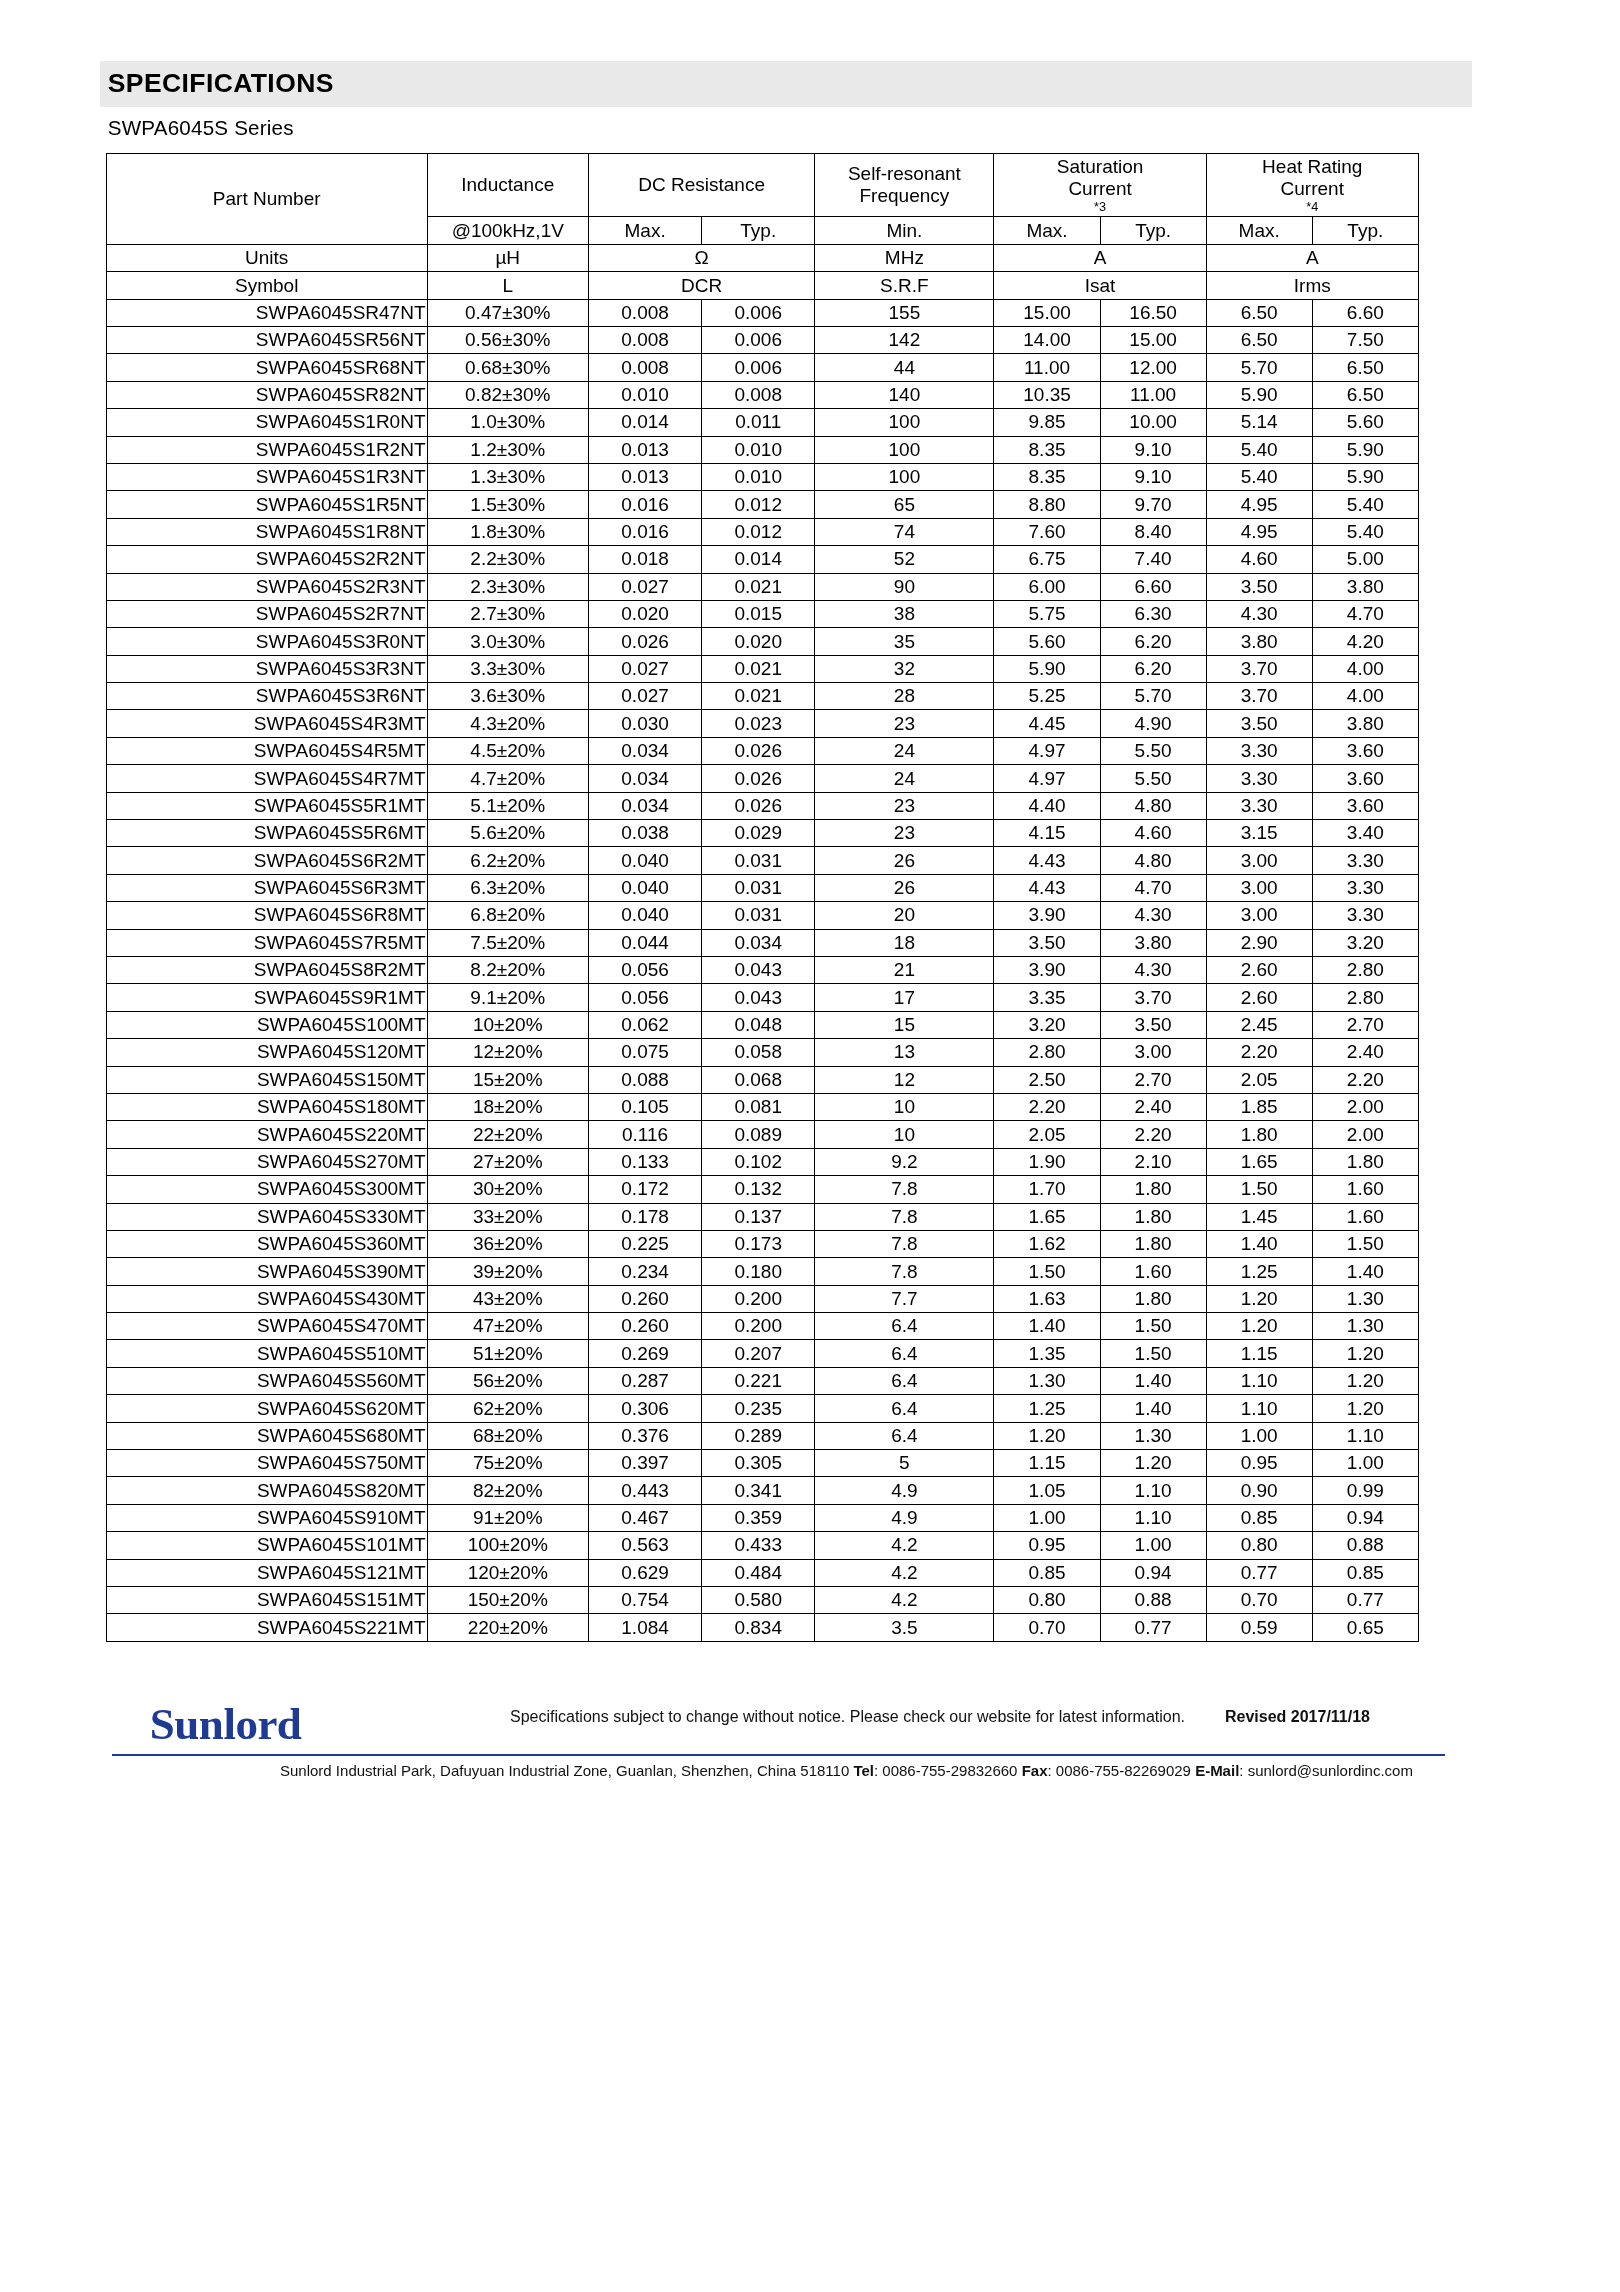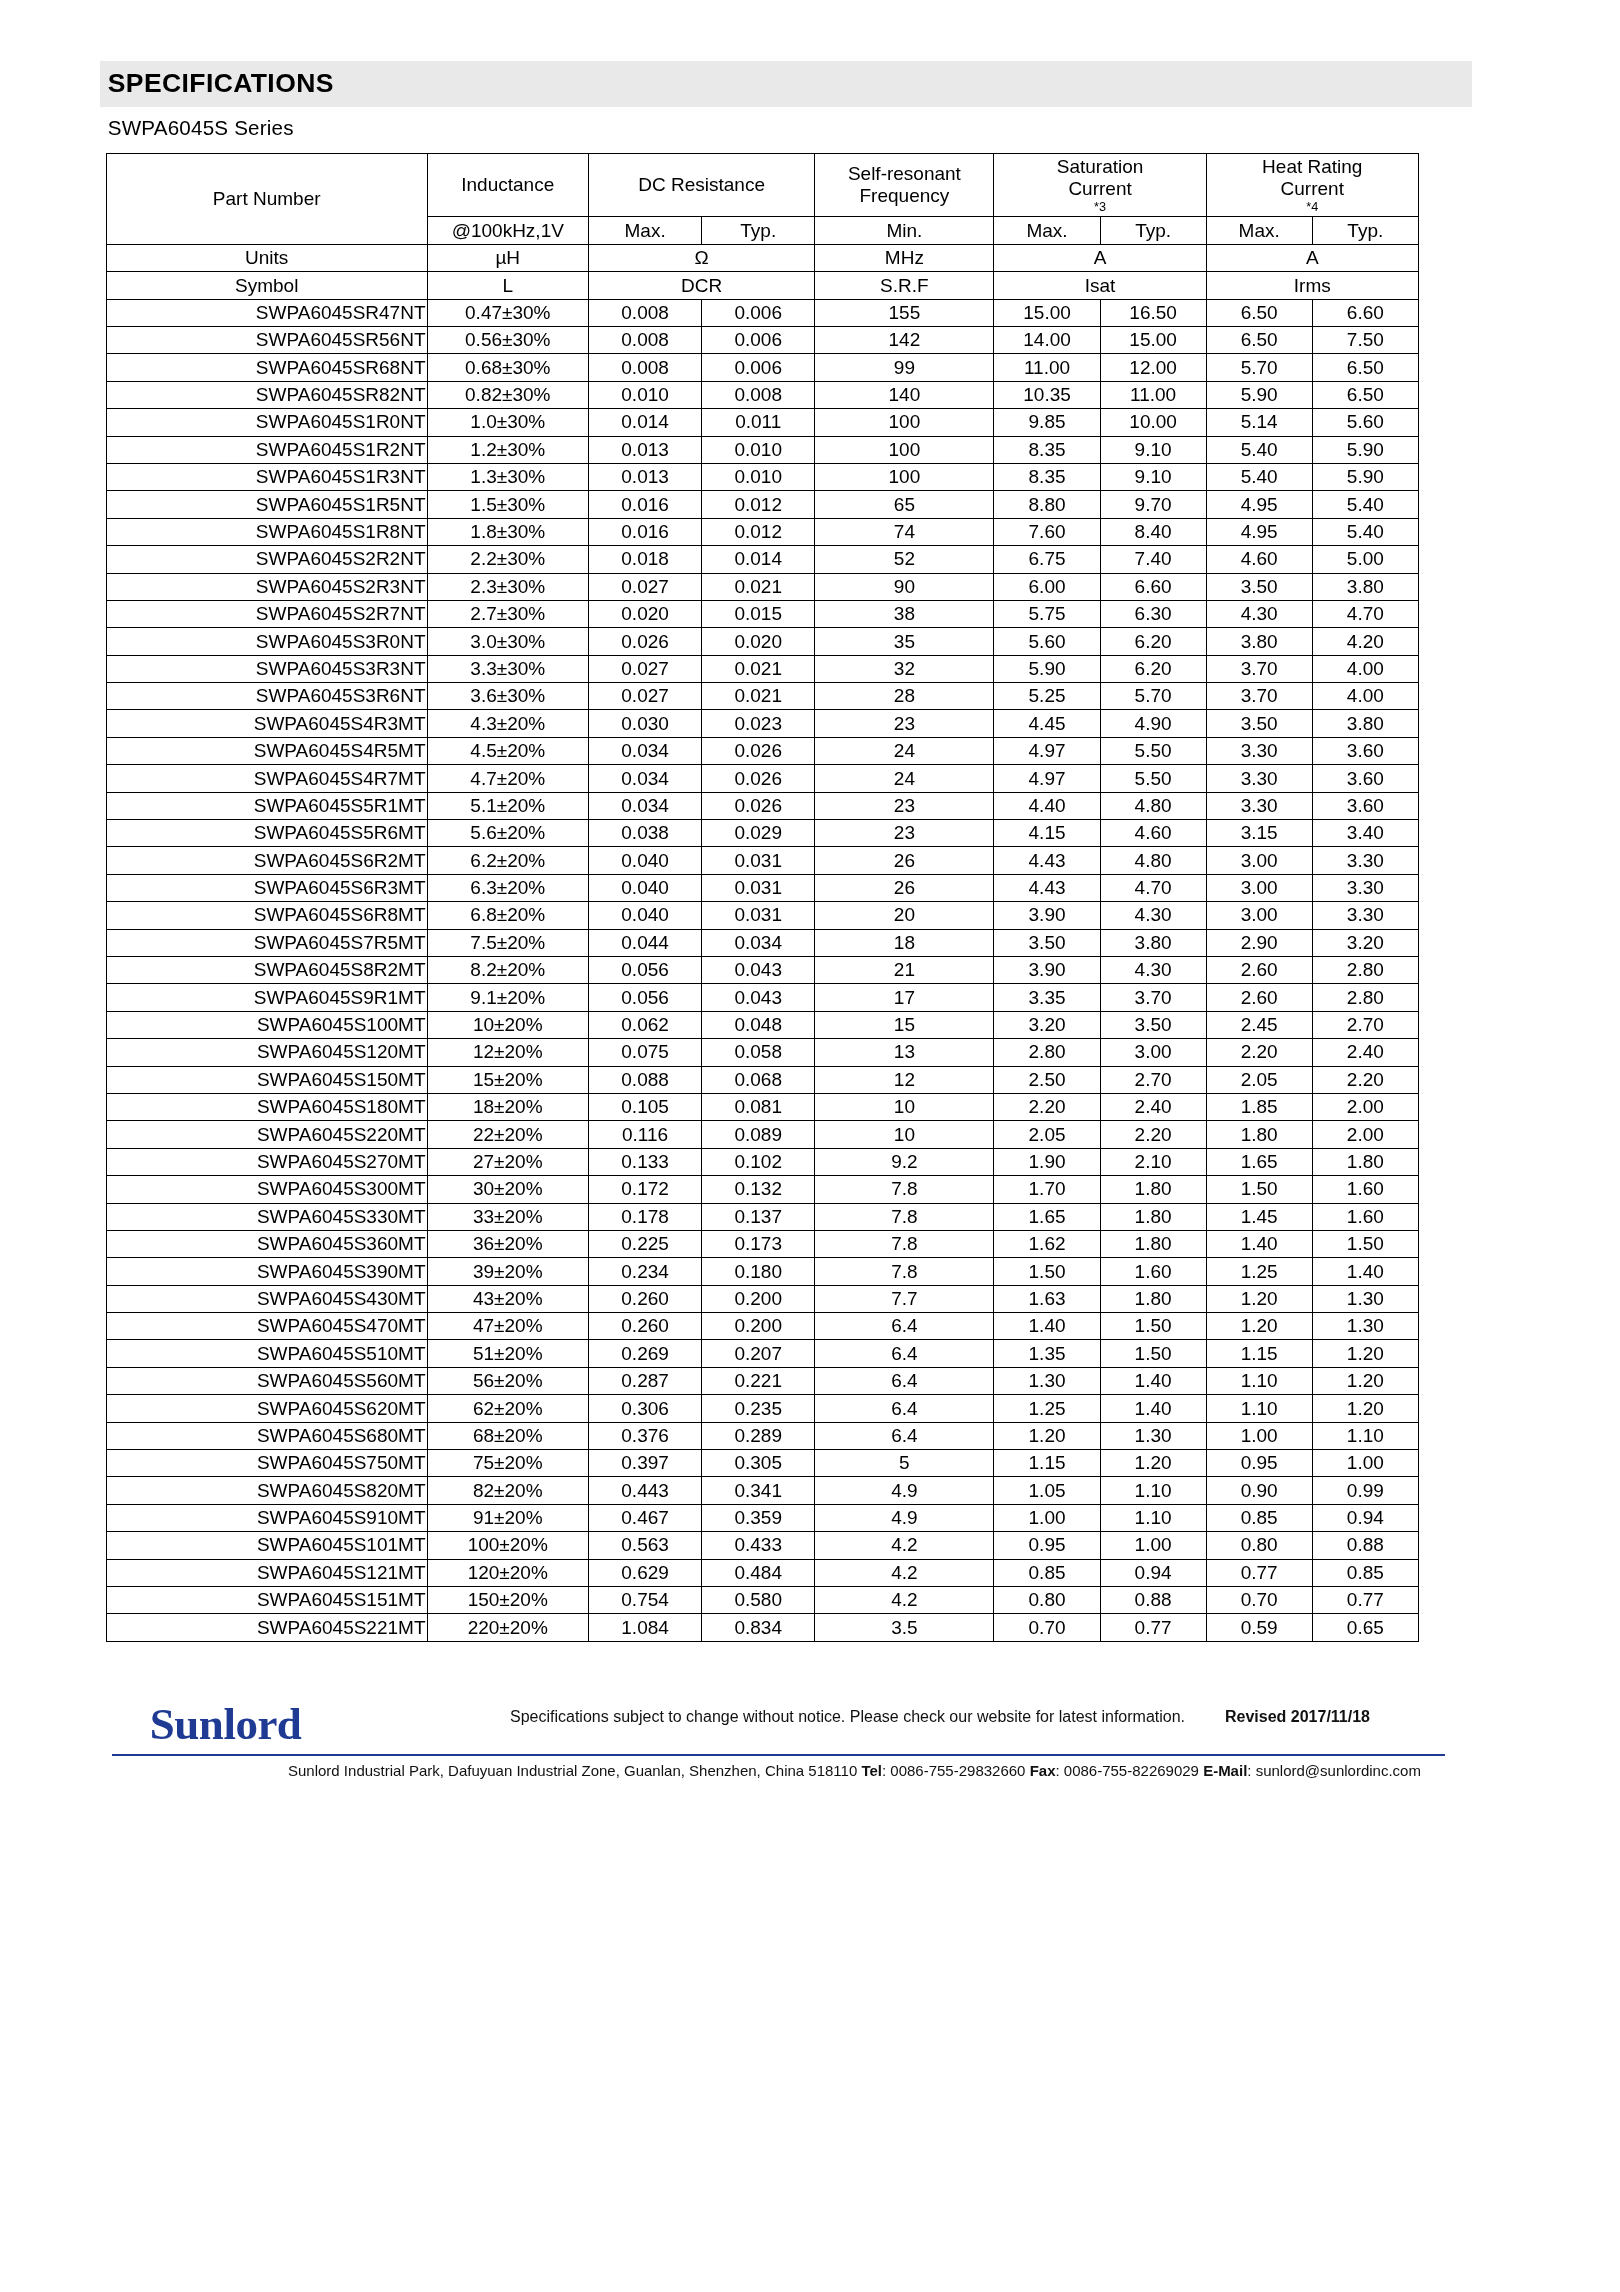--- a/index.html
+++ b/index.html
@@ -111,21 +111,21 @@
   .revised {
     position: absolute;
     left: 1125px;
     top: 17.6px;
     font-size: 16px;
     font-weight: bold;
     color: #111;
   }
   .addr {
     position: absolute;
-    left: 188px;
+    left: 180px;
     top: 71px;
     font-size: 15px;
     color: #111;
   }
   .addr b { font-weight: bold; }
 </style>
 </head>
 <body>
 
 <div class="page">
@@ -218,21 +218,21 @@
             <td>14.00</td>
             <td>15.00</td>
             <td>6.50</td>
             <td>7.50</td>
           </tr>
           <tr class="row-data">
             <td>SWPA6045SR68NT</td>
             <td>0.68±30%</td>
             <td>0.008</td>
             <td>0.006</td>
-            <td>99</td>
+            <td>44</td>
             <td>11.00</td>
             <td>12.00</td>
             <td>5.70</td>
             <td>6.50</td>
           </tr>
           <tr class="row-data">
             <td>SWPA6045SR82NT</td>
             <td>0.82±30%</td>
             <td>0.010</td>
             <td>0.008</td>

